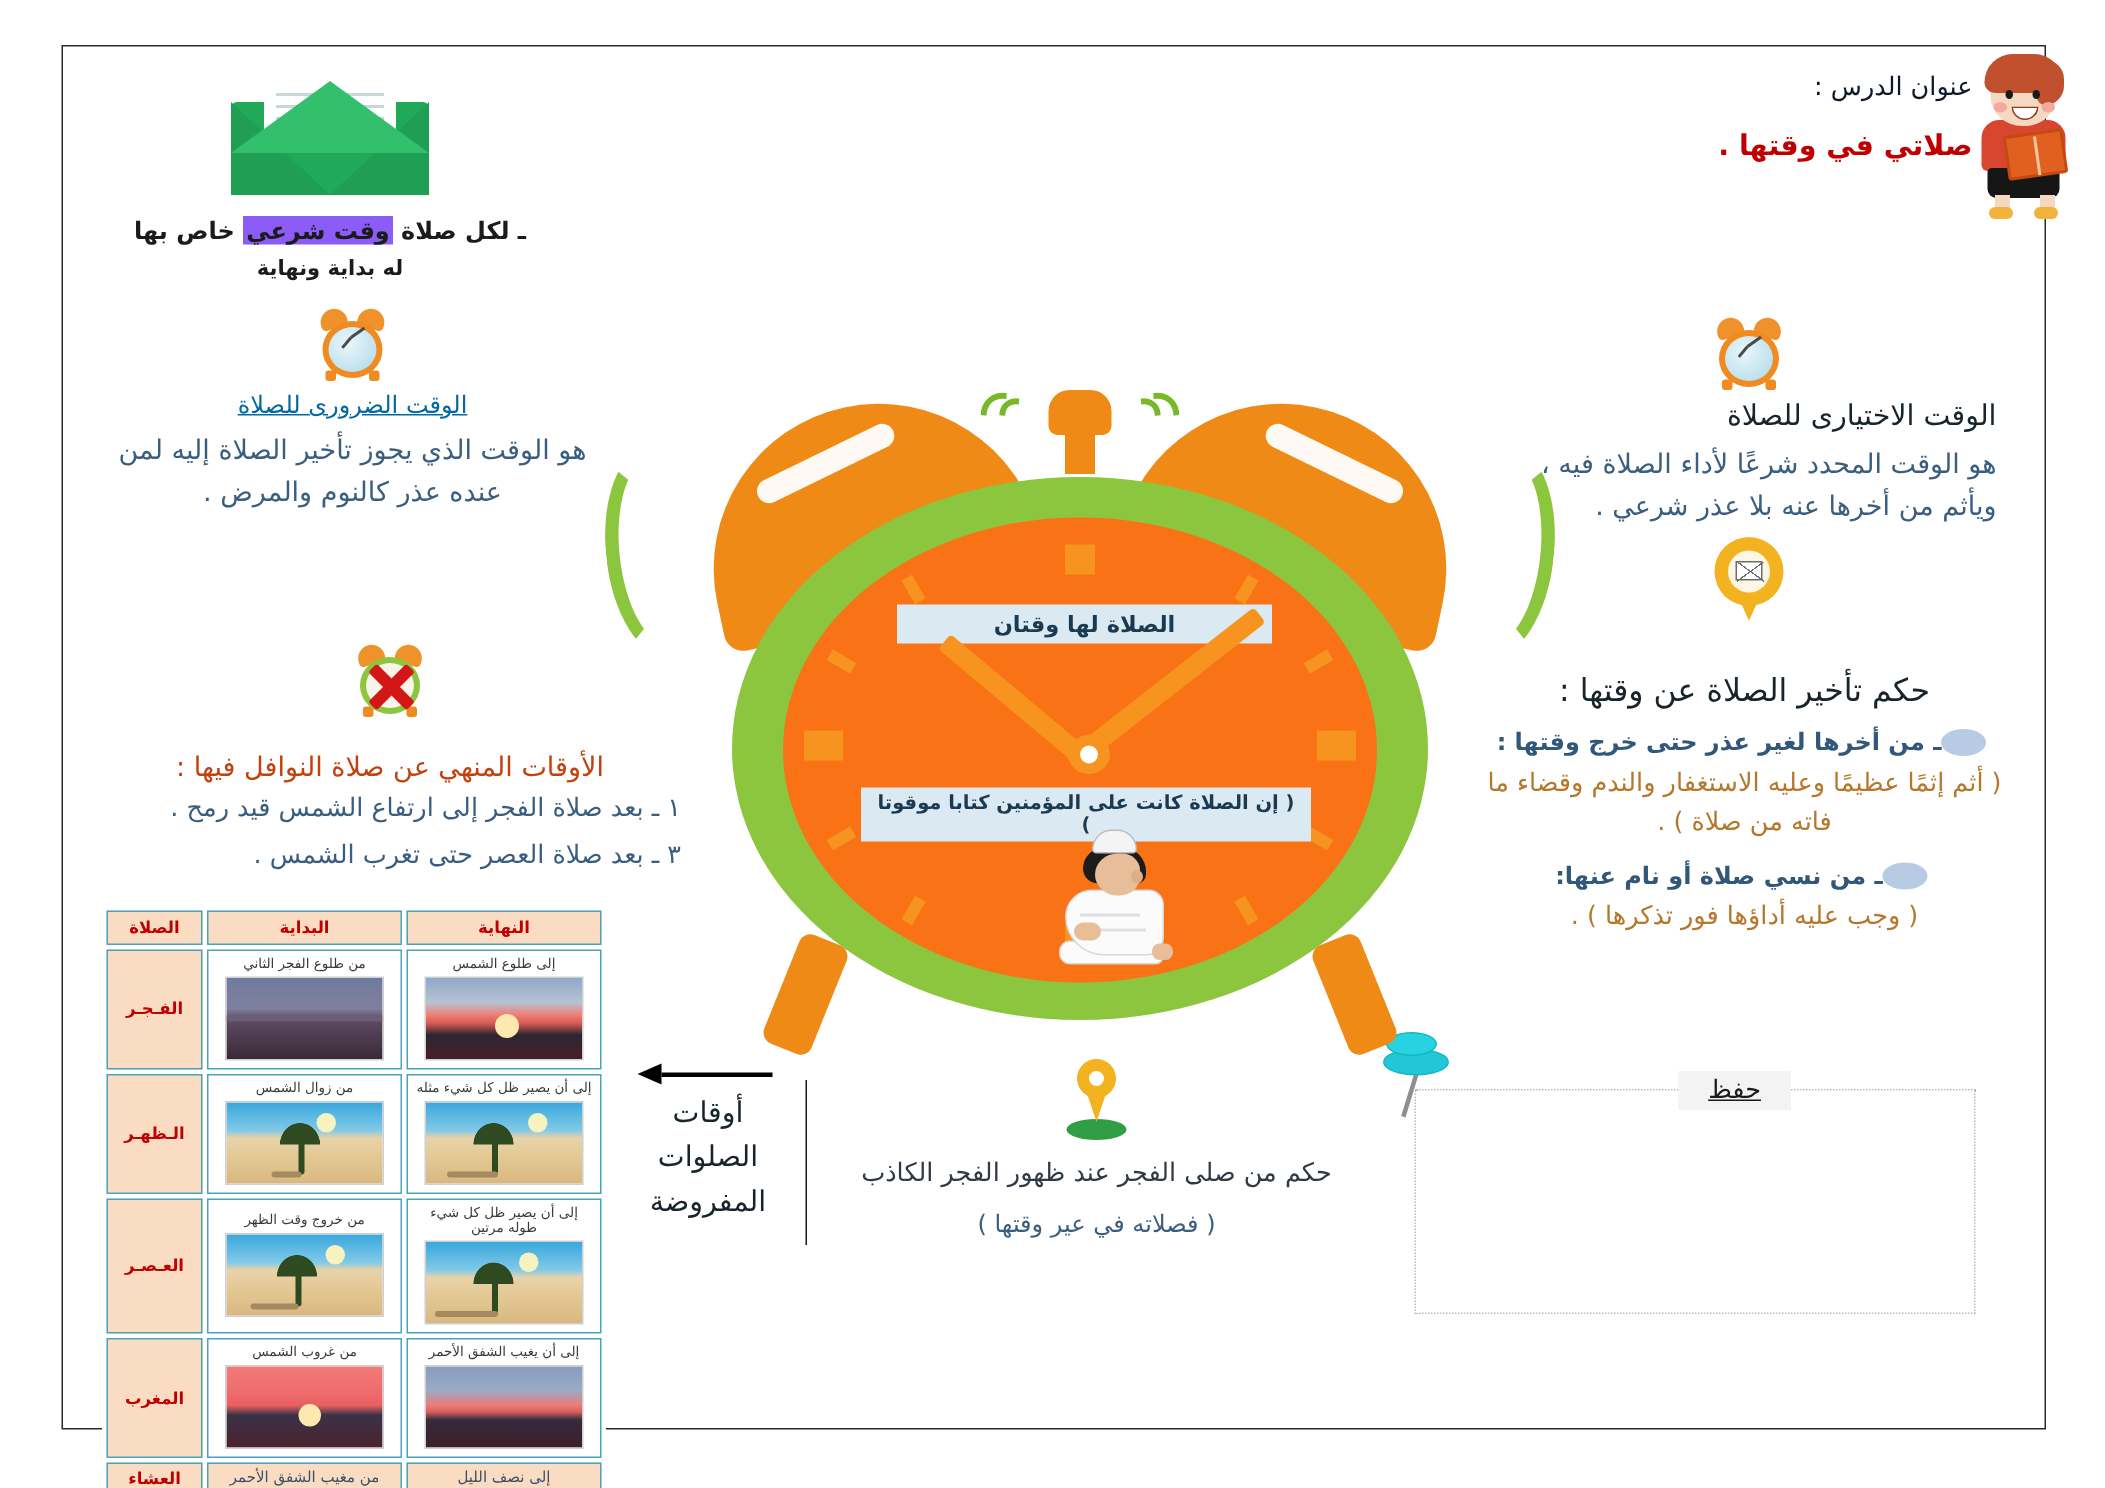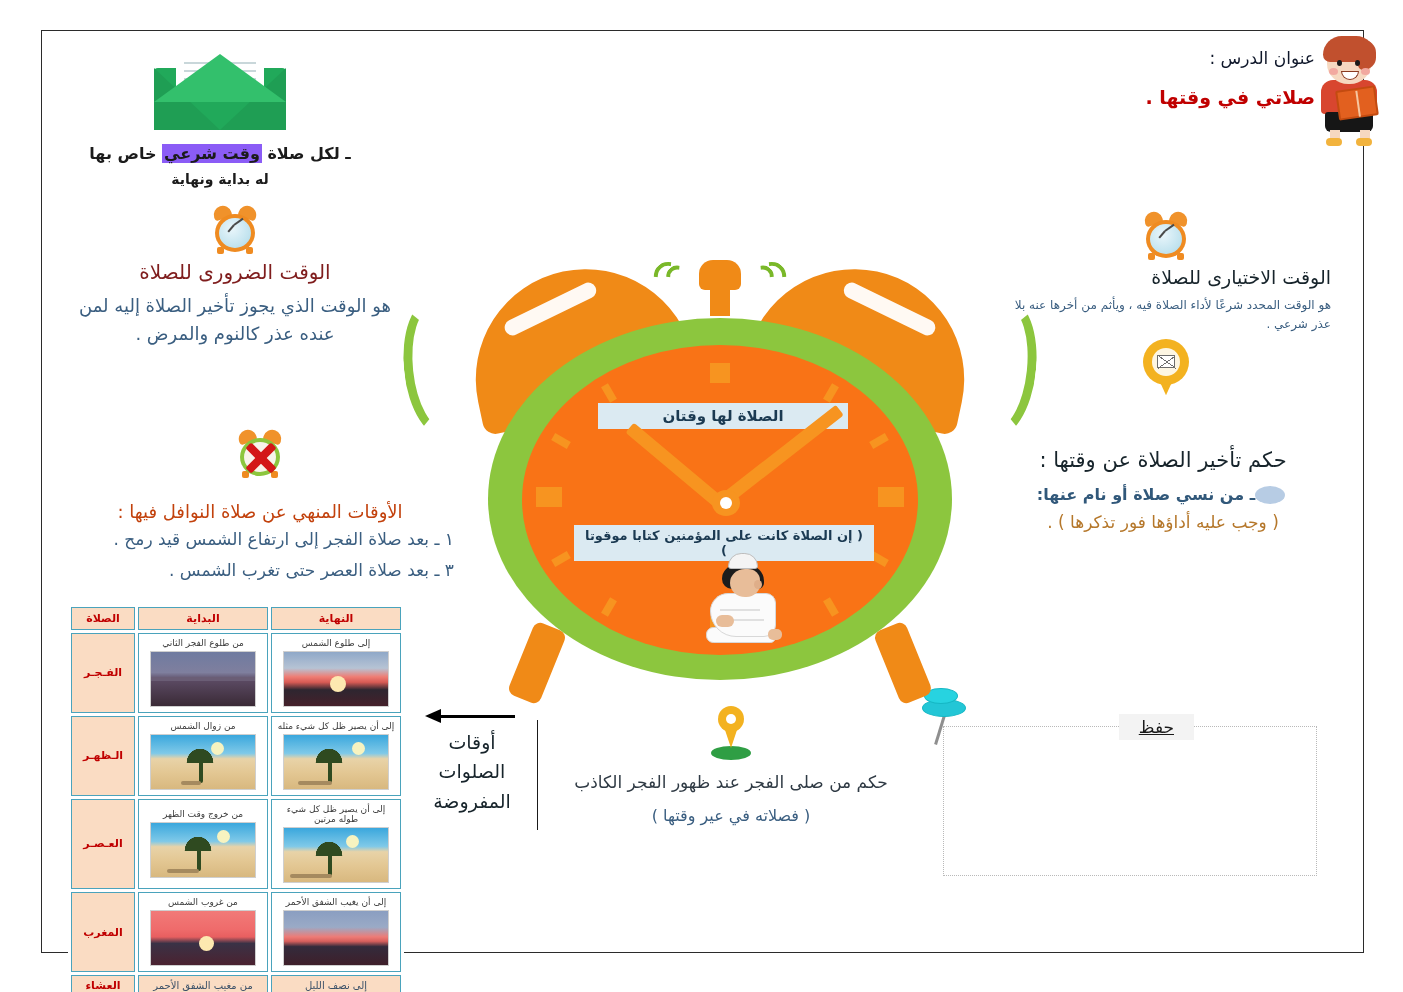--- a/index.html
+++ b/index.html
@@ -103,21 +103,21 @@
   .mini-clock.banned .face { background:#f7f4ea; }
   .mini-clock .xmark { position:absolute; left:2px; top:6px; width:42px; height:42px; }
   .mini-clock .xmark b { position:absolute; left:4px; top:18px; width:36px; height:8px;
       background:#d31717; border-radius:2px; }
   .mini-clock .xmark b:first-child { transform: rotate(45deg); }
   .mini-clock .xmark b:last-child  { transform: rotate(-45deg); }
 
   
   #opt-time-block { right: 72px; top: 212px; width: 330px; text-align: right; }
   #opt-time-title { font-size: 19px; color:#17242b; margin-top: 6px; }
-  #opt-time-desc  { font-size: 12px; color:#3a5e80; line-height: 1.55; margin-top: 8px; }
+  #opt-time-desc  { font-size: 18px; color:#3a5e80; line-height: 1.55; margin-top: 8px; }
 
   
   .pin-mail { width: 46px; height: 56px; position: relative; margin: 6px auto 0; }
   .pin-mail .drop { position:absolute; left:0; top:0; width:46px; height:46px;
       background:#f3b220; border-radius:50% 50% 50% 50%; }
   .pin-mail .tail { position:absolute; left:13px; top:34px; width:20px; height:22px;
       background:#f3b220; clip-path: polygon(0 0, 100% 0, 50% 100%); }
   .pin-mail .inner { position:absolute; left:9px; top:9px; width:28px; height:28px;
       background:#fdf6e3; border-radius:50%; }
   .pin-mail .env { position:absolute; left:14px; top:16px; width:18px; height:13px;
@@ -146,21 +146,21 @@
   
   #memorize-box { left: 943px; top: 726px; width: 374px; height: 150px;
       border: 1px dotted #b9b9b9; }
   #memorize-label { position:absolute; right:122px; top:-13px; background:#f3f3f3;
       padding: 3px 20px; font-size:17px; color:#1a1a1a; text-decoration: underline; }
   #memorize-text { padding: 36px 18px 0; font-size: 17px; color:#2f5572; line-height: 1.6;
       text-align:center; }
 
   
   #nec-time-block { left: 70px; top: 206px; width: 330px; text-align: center; }
-  #nec-time-title { font-size: 20px; color:#7f1d1d; margin-top: 6px; }
+  #nec-time-title { font-size: 16px; color:#0369a1; margin-top: 6px; text-decoration: underline; }
   #nec-time-desc  { font-size: 18px; color:#3a5e80; line-height: 1.55; margin-top: 8px; }
 
   #forbidden-block { left: 60px; top: 430px; width: 400px; text-align: center; }
   #forbidden-title { font-size: 18px; color:#c2410c; margin-top: 23px; }
   .forbidden-item { font-size: 17px; color:#3a5e80; line-height: 1.52; margin-top: 5px;
       text-align: right; padding-right: 6px; }
 
   
   #times-table { left: 68px; top: 604px; width: 336px; border-collapse: separate;
       border-spacing: 3px; background: #ffffff; }
@@ -366,20 +366,24 @@
       <div class="tail"></div>
         <div class="drop"></div>
         <div class="inner"></div>
         <div class="env"></div>
     </div>
   </div>
 
   <div class="abs ar" id="delay-block">
     <div id="delay-title">حكم تأخير الصلاة عن وقتها  :</div>
 
+    <div class="bullet-row">
+      <span class="bullet-dot"></span><span class="bullet-head">ـ من أخرها لغير عذر حتى خرج وقتها :</span>
+      <div class="bullet-body">( أثم إثمًا عظيمًا وعليه الاستغفار والندم وقضاء ما فاته من صلاة ) .</div>
+    </div>
 
     <div class="bullet-row">
       <span class="bullet-dot"></span><span class="bullet-head">ـ من نسي صلاة أو نام عنها:</span>
       <div class="bullet-body">( وجب عليه أداؤها فور تذكرها ) .</div>
     </div>
   </div>
 
   <div class="abs" id="pin-icon">
     <div class="needle"></div>
       <div class="capBot"></div>

